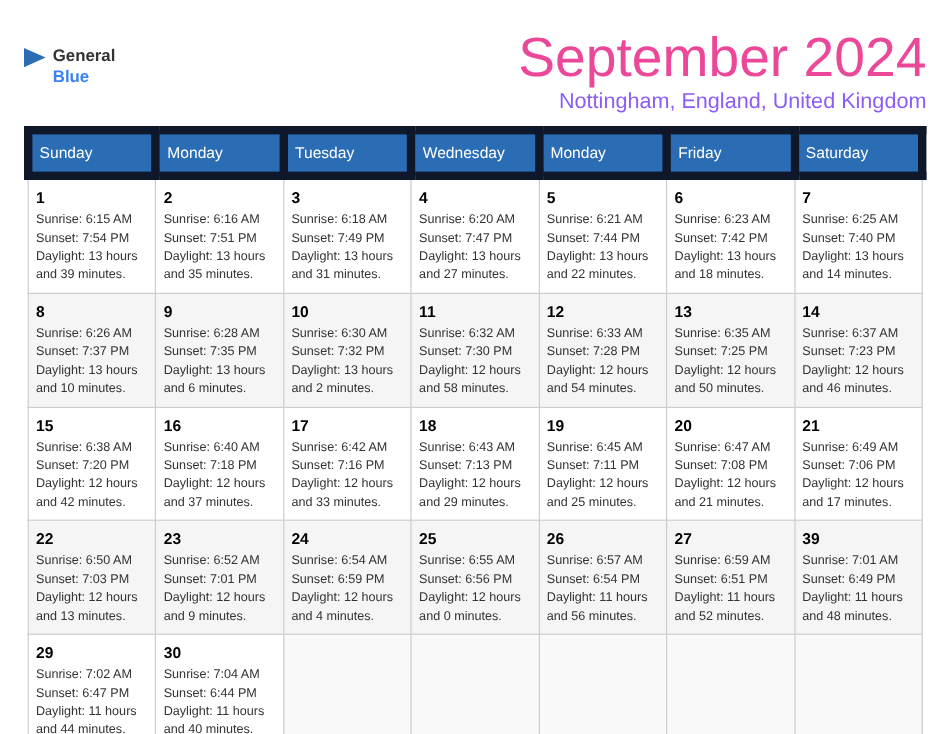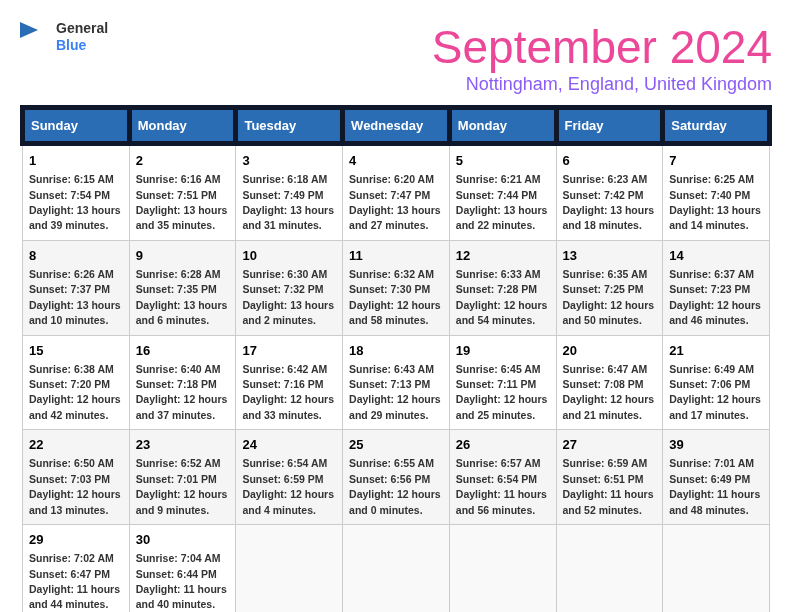--- a/index.html
+++ b/index.html
@@ -37,22 +37,22 @@
       width: 100%;
       border-collapse: collapse;
       font-size: 11px;
     }
     thead tr th {
       background-color: #2a6db5;
       color: white;
       padding: 8px 6px;
       text-align: left;
       font-size: 13px;
-      font-weight: bold;
-      border: 5px solid #0f172a;
+      font-weight: normal;
+      border: 7px solid #0f172a;
     }
     tbody tr td {
       vertical-align: top;
       padding: 6px;
       border: 1px solid #ccc;
       background: #fff;
       width: 14.28%;
       min-height: 70px;
       line-height: 1.4;
     }
@@ -61,32 +61,31 @@
     }
     .day-num {
       font-size: 13px;
       font-weight: bold;
       display: block;
       margin-bottom: 2px;
     }
     .day-info {
       font-size: 10.5px;
       color: #333;
-      font-weight: bold;
     }
     .empty-cell {
       background: #f9f9f9;
     }
   </style>
 </head>
 <body>
 
 <div class="header-section">
   <div class="logo">
-  <div style="display:flex;align-items:center;gap:16px;">
+  <div style="display:flex;align-items:center;gap:4px;margin-top:18px;">
     <svg width="20" height="30" viewBox="0 0 20 30">
       <polygon points="0,0 18,8 0,16" fill="#2a6db5"></polygon>
     </svg>
     <div>
       <div style="font-size:14px;font-weight:bold;color:#333;line-height:1.2;">General</div>
       <div style="font-size:14px;font-weight:bold;color:#3b82f6;line-height:1.2;">Blue</div>
     </div>
   </div>
 </div>
   <div class="title-section">

